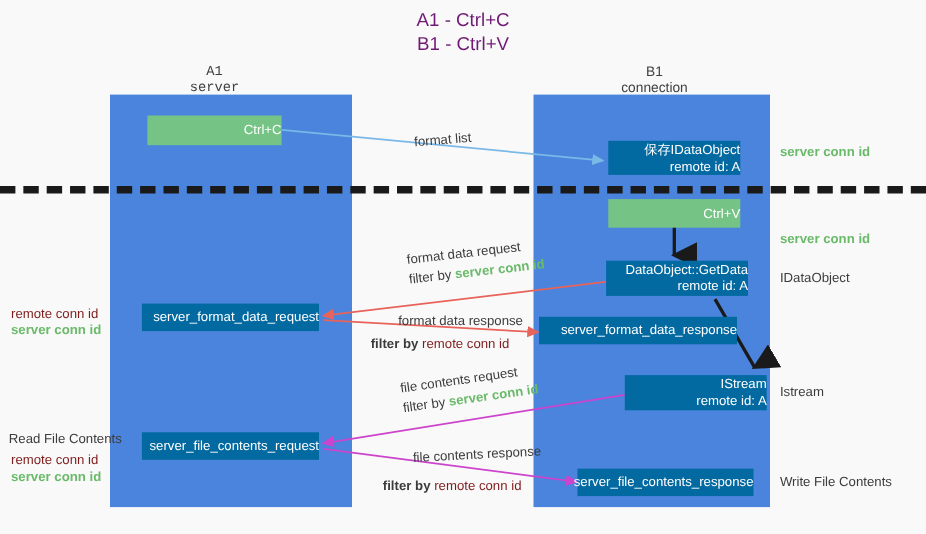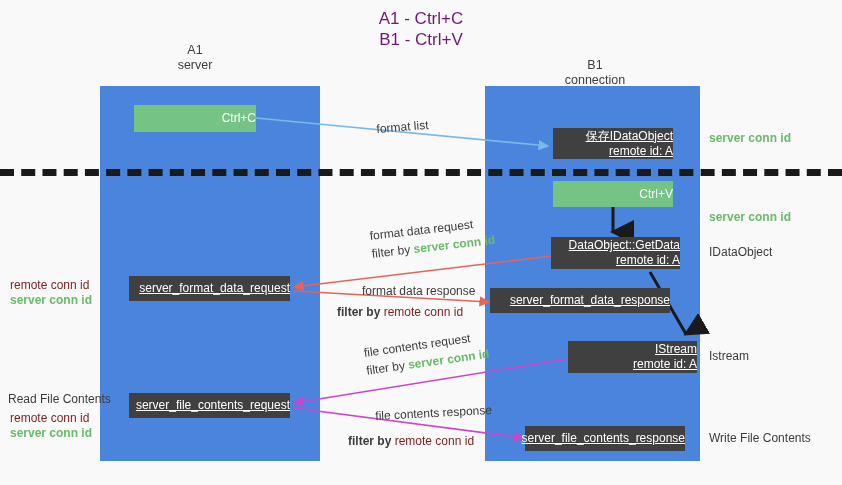--- a/index.html
+++ b/index.html
@@ -28,21 +28,21 @@
   
   .lane{background:#4a84dd;}
 
   
   .box{
     display:flex;flex-direction:column;align-items:flex-end;justify-content:center;
     color:#ffffff;font-size:12px;line-height:15px;text-align:center;
     box-sizing:border-box;
   }
   .box.green{background:#75c485;}
-  .box.orange{background:#404040;text-decoration:underline;}
+  .box.orange{background:#0369a1;}
   .box .l2{font-size:12px;}
 
   
   .lbl{font-size:12px;line-height:15px;color:#3c3c3c;white-space:nowrap;}
   .green-t{color:#6aba6a;font-weight:bold;}
   .purple-t{color:#7f1d1d;font-weight:normal;}
   .bold{font-weight:bold;}
 
   
   .rot{transform-origin:left top;white-space:nowrap;}
@@ -58,21 +58,21 @@
 </head>
 <body>
 
 <div id="stage">
 
   <div class="abs title">
     <div>A1 - Ctrl+C</div>
     <div>B1 - Ctrl+V</div>
   </div>
 
-  <div class="abs colhead" style="left:120px;top:43px;width:150px;">
+  <div class="abs colhead" style="left:120px;top:58px;width:150px;font-family:Liberation Mono, monospace;">
     <div>A1</div>
     <div>server</div>
   </div>
   <div class="abs colhead" style="left:520px;top:58px;width:150px;">
     <div>B1</div>
     <div>connection</div>
   </div>
 
   <div class="abs lane" style="left:100px;top:86px;width:220px;height:375px;"></div>
   <div class="abs lane" style="left:485px;top:86px;width:215px;height:375px;"></div>

